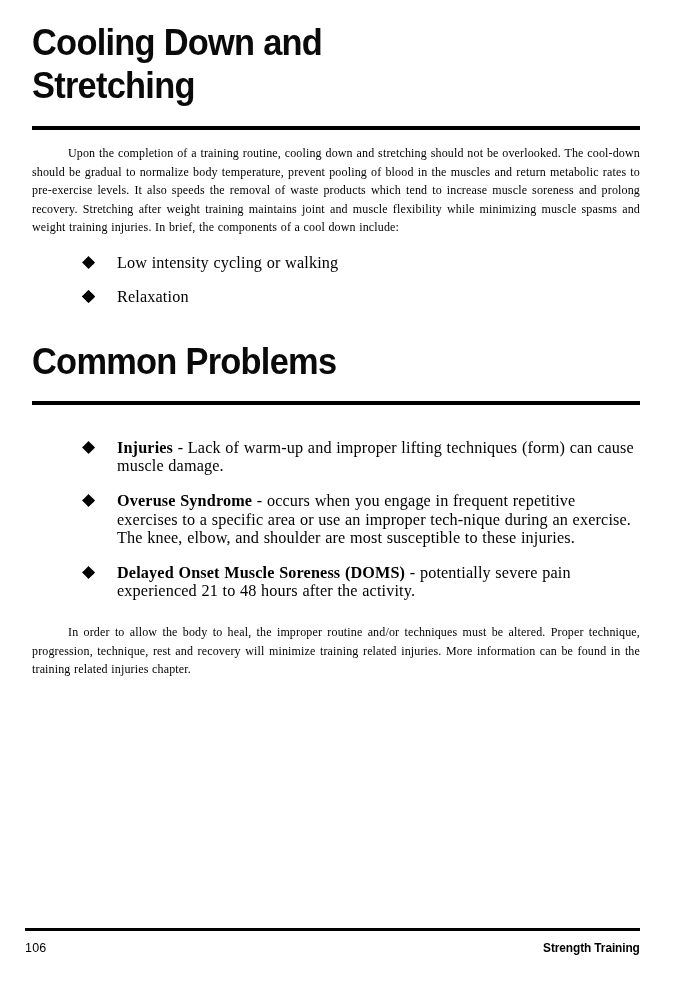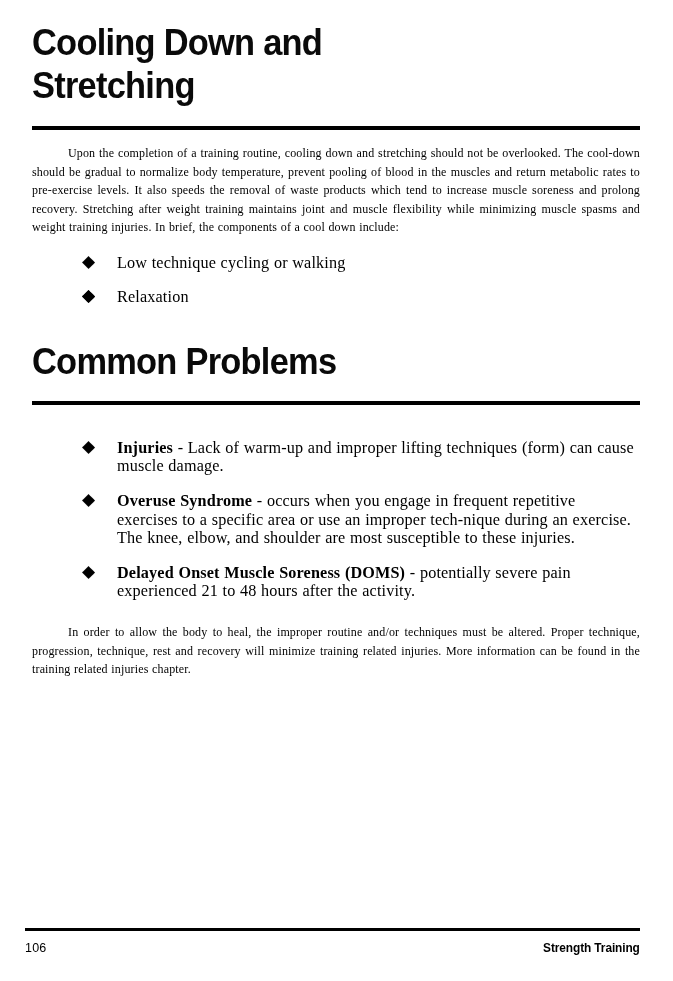--- a/index.html
+++ b/index.html
@@ -139,21 +139,21 @@
     <div style="height:19px"></div>
     <div class="rule"></div>
 
     <div style="height:14px"></div>
     <p class="body-text indent">Upon the completion of a training routine, cooling down and stretching should not be overlooked. The cool-down should be gradual to normalize body temperature, prevent pooling of blood in the muscles and return metabolic rates to pre-exercise levels. It also speeds the removal of waste products which tend to increase muscle soreness and prolong recovery. Stretching after weight training maintains joint and muscle flexibility while minimizing muscle spasms and weight training injuries. In brief, the components of a cool down include:</p>
 
     <div style="height:17px"></div>
     <ul class="bullet-list list-a">
       <li class="bullet-item">
         <span class="bullet-glyph">◆</span>
-        <span>Low technique cycling or walking</span>
+        <span>Low intensity cycling or walking</span>
       </li>
       <li class="bullet-item">
         <span class="bullet-glyph">◆</span>
       </li>
       <li class="bullet-item">
         <span class="bullet-glyph">◆</span>
         <span>Relaxation</span>
       </li>
     </ul>
 

